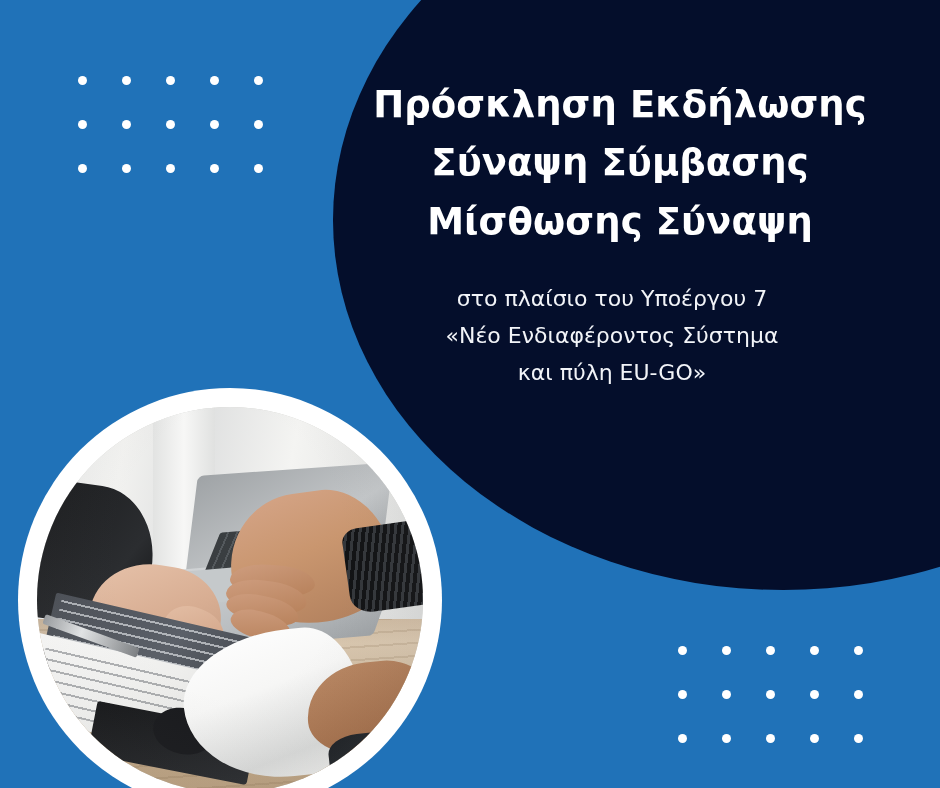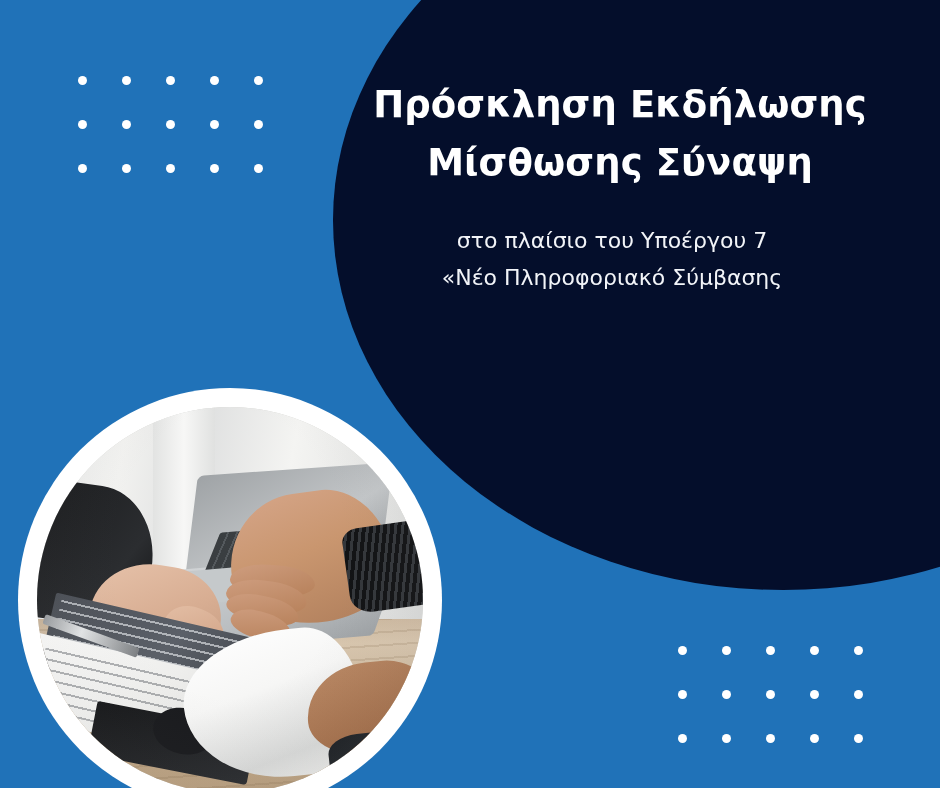--- a/index.html
+++ b/index.html
@@ -309,21 +309,23 @@
       <div class="ph-pen"></div>
       <div class="ph-hand-bottom"></div>
       <div class="ph-cuff-bottom"></div>
       <div class="ph-soft"></div>
     </div>
   </div>
 
   <div class="text-block">
     <h1 class="headline">
       <span class="hl-line">Πρόσκληση Εκδήλωσης</span>
+      <span class="hl-line">Σύναψη Σύμβασης</span>
       <span class="hl-line">Μίσθωσης Σύναψη</span>
     </h1>
     <p class="subhead">
       <span class="sub-line">στο πλαίσιο του Υποέργου 7</span>
-      <span class="sub-line">«Νέο Πληροφοριακό Σύμβασης</span>
+      <span class="sub-line">«Νέο Ενδιαφέροντος Σύστημα</span>
+      <span class="sub-line">και πύλη EU-GO»</span>
     </p>
   </div>
 
 </div>
 
 </body></html>

